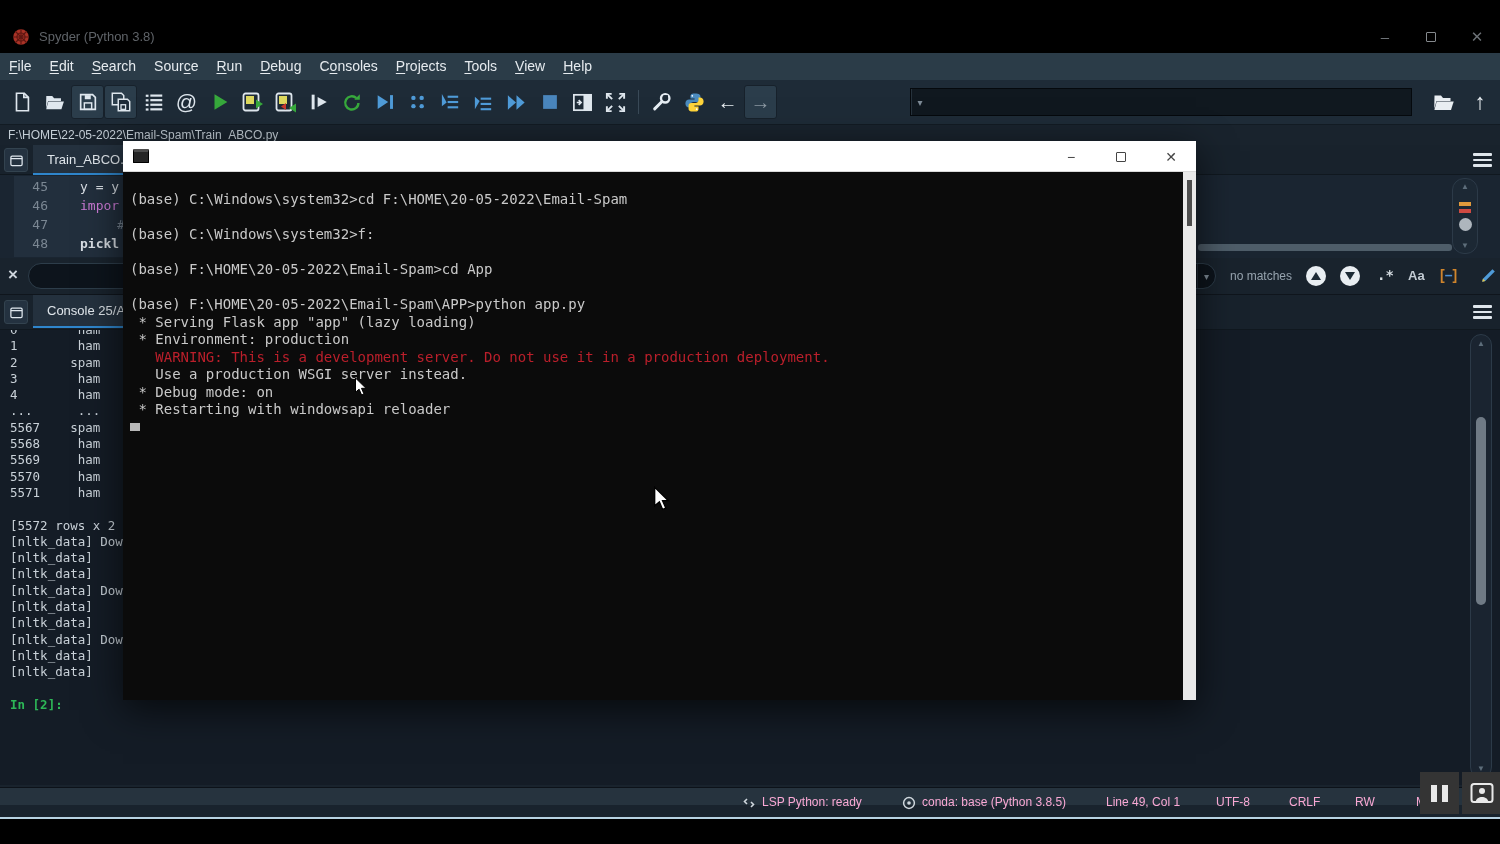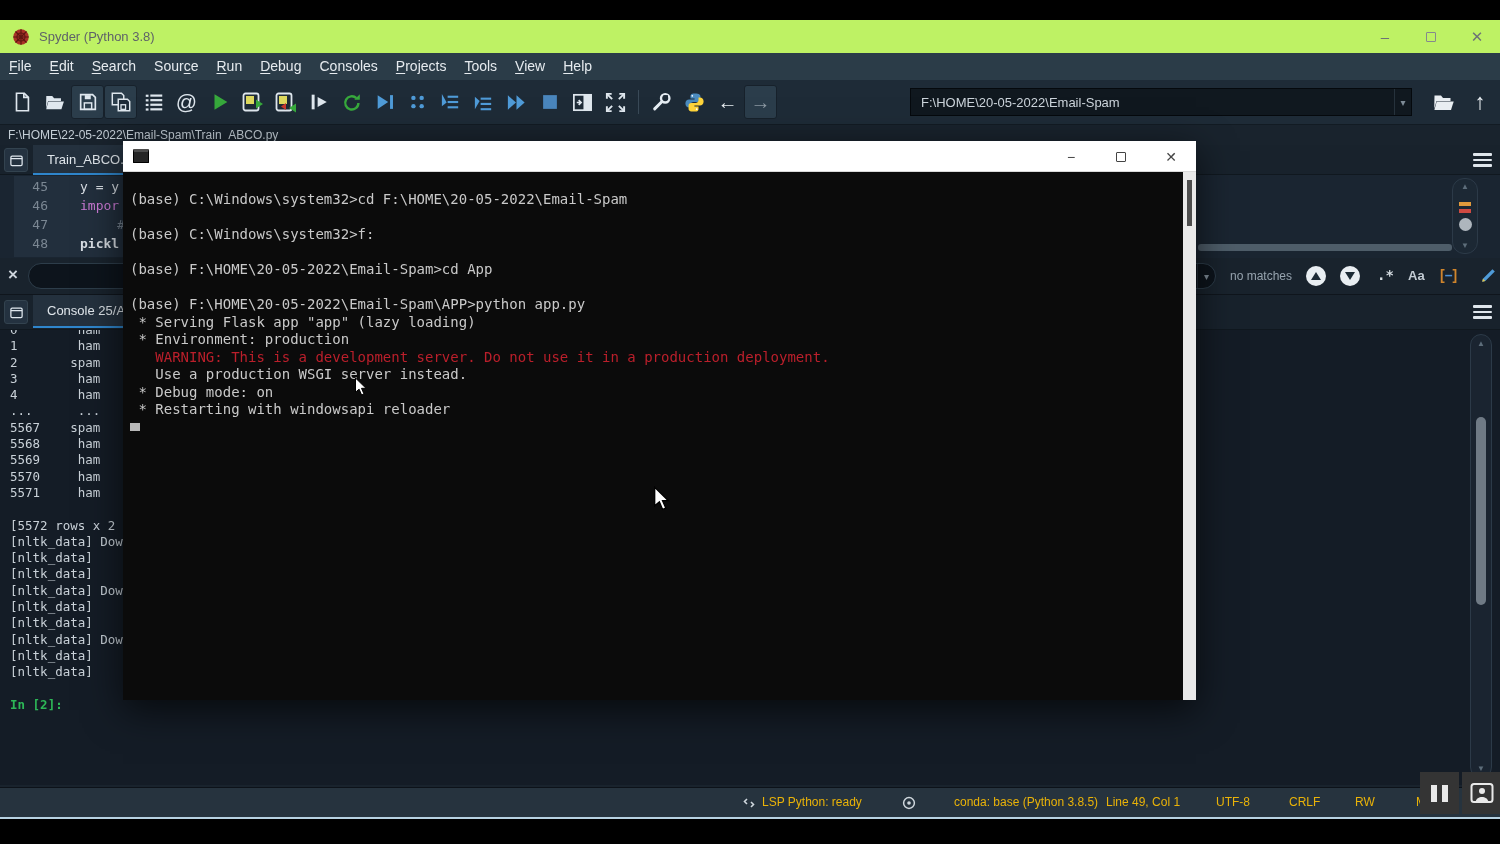--- a/index.html
+++ b/index.html
@@ -3,21 +3,21 @@
 <meta charset="utf-8">
 <style>
   * { margin:0; padding:0; box-sizing:border-box; }
   html,body { background:#000; }
   body { font-family:"Liberation Sans","DejaVu Sans",sans-serif; }
   #screen { position:relative; width:1500px; height:844px; background:#000; overflow:hidden; }
 
   
   .spyder-window { position:absolute; left:0; top:20px; width:1500px; height:798px; background:#19232d; }
 
-  .titlebar { position:absolute; left:0; top:0; width:100%; height:33px; background:#bef264; display:flex; align-items:center; }
+  .titlebar { position:absolute; left:0; top:0; width:100%; height:33px; background:#000000; display:flex; align-items:center; }
   .titlebar .app-icon { margin-left:12px; width:18px; height:18px; }
   .titlebar .app-title { margin-left:9px; font-size:13px; color:#5f6368; }
   .win-controls { position:absolute; right:0; top:0; height:33px; display:flex; }
   .win-btn { width:46px; height:33px; display:flex; align-items:center; justify-content:center; color:#6d7277; font-size:15px; }
   .win-btn .restore-glyph { width:10px; height:10px; border:1.5px solid #85898d; border-radius:1px; display:block; }
 
   .menubar { position:absolute; left:0; top:33px; width:100%; height:27px; background:#2b3c48; display:flex; align-items:center; }
   .mi { color:#e6ebef; font-size:14px; padding:0 9px; line-height:27px; }
   .mi u { text-decoration:underline; text-underline-offset:2px; }
 
@@ -83,21 +83,21 @@
   
   .console-content { position:absolute; left:0; top:310px; width:100%; height:455px; background:#141c26; overflow:hidden; }
   .console-output { position:absolute; left:10px; top:0; margin-top:-8px; font-family:"DejaVu Sans Mono",monospace; font-size:12.5px; line-height:16.3px; color:#c9d1d8; white-space:pre; }
   .console-line.in-prompt { color:#2db757; font-weight:bold; }
   .con-vscroll { position:absolute; right:8px; top:4px; width:22px; height:444px; border:1px solid #2c3a48; border-radius:11px; background:#1a2430; }
   .con-vscroll .sb-up, .con-vscroll .sb-down { position:absolute; left:0; width:100%; text-align:center; color:#5d6d7a; font-size:8px; }
   .con-vscroll .sb-up { top:4px; } .con-vscroll .sb-down { bottom:4px; }
   .con-thumb { position:absolute; left:5px; top:82px; width:10px; height:188px; border-radius:5px; background:#6f7a85; }
 
   
-  .statusbar { position:absolute; left:0; top:767px; width:100%; height:30px; background:#26333e; border-top:1px solid #0c1219; font-size:12px; color:#eab308; }
+  .statusbar { position:absolute; left:0; top:767px; width:100%; height:18px; background:#26333e; border-top:1px solid #0c1219; font-size:12px; color:#f9a8d4; }
   .sb-item { position:absolute; top:7px; white-space:nowrap; }
   .sb-icon { position:absolute; top:8px; }
   .bottom-edge { position:absolute; left:0; top:797px; width:100%; height:2px; background:#b7d2e2; }
 
   
   .terminal-window { position:absolute; left:123px; top:141px; width:1073px; height:559px; z-index:50; box-shadow:0 10px 36px rgba(0,0,0,0.65); background:#0b0b0b; }
   .term-titlebar { position:absolute; left:0; top:0; width:100%; height:31px; background:#ffffff; border-bottom:1px solid #d9d9d9; display:flex; align-items:center; }
   .term-icon { margin-left:10px; width:16px; height:14px; background:#262626; border:1px solid #000; border-top:3px solid #4d4d4d; border-radius:1px; }
   .term-title { margin-left:8px; font-size:13px; color:#1a1a1a; white-space:pre; }
   .term-controls { position:absolute; right:0; top:0; height:31px; display:flex; }
@@ -313,21 +313,20 @@
           </svg>
       </span>
       <span class="tb">
           <span class="glyph-white">←</span>
         </span>
       <span class="tb pressed">
           <span class="glyph-gray">→</span>
         </span>
 
       <div class="path-combo">
-        <span class="path-text">F:\HOME\20-05-2022\Email-Spam</span>
         <span class="combo-arrow">▾</span>
       </div>
       <span class="tb tb-right" style="left:1428px;">
         <svg width="24" height="24" viewBox="0 0 24 24">
             <path d="M2.5 5.5h6.5l2 2.5h7.5v3h-14l-2.3 8z" fill="#e9eef2"></path>
             <path d="M4.7 11.5h17l-2.7 8.5H2.4z" fill="#e9eef2"></path>
           </svg>
       </span>
       <span class="tb tb-right" style="left:1464px;">
           <span class="glyph-white" style="font-size:22px;">↑</span>
@@ -428,21 +427,21 @@
 
     <div class="statusbar">
       <svg class="sb-icon" style="left:742px;" width="14" height="14" viewBox="0 0 14 14">
           <path d="M5 3L2.5 5.5 5 8M9 6l2.5 2.5L9 11" stroke="#cfd7dd" stroke-width="1.6" fill="none"></path>
         </svg>
       <span class="sb-item" style="left:762px;">LSP Python: ready</span>
       <svg class="sb-icon" style="left:902px;" width="14" height="14" viewBox="0 0 14 14">
           <circle cx="7" cy="7" r="5.4" fill="none" stroke="#cfd7dd" stroke-width="1.5"></circle>
           <circle cx="7" cy="7" r="1.8" fill="#cfd7dd"></circle>
         </svg>
-      <span class="sb-item" style="left:922px;margin-left:32px;">conda: base (Python 3.8.5)</span>
+      <span class="sb-item" style="left:922px;">conda: base (Python 3.8.5)</span>
       <span class="sb-item" style="left:1106px;">Line 49, Col 1</span>
       <span class="sb-item" style="left:1216px;">UTF-8</span>
       <span class="sb-item" style="left:1289px;">CRLF</span>
       <span class="sb-item" style="left:1355px;">RW</span>
       <span class="sb-item" style="left:1416px;">M</span>
     </div>
     <div class="bottom-edge"></div>
   </div>
 
   <div class="terminal-window">

